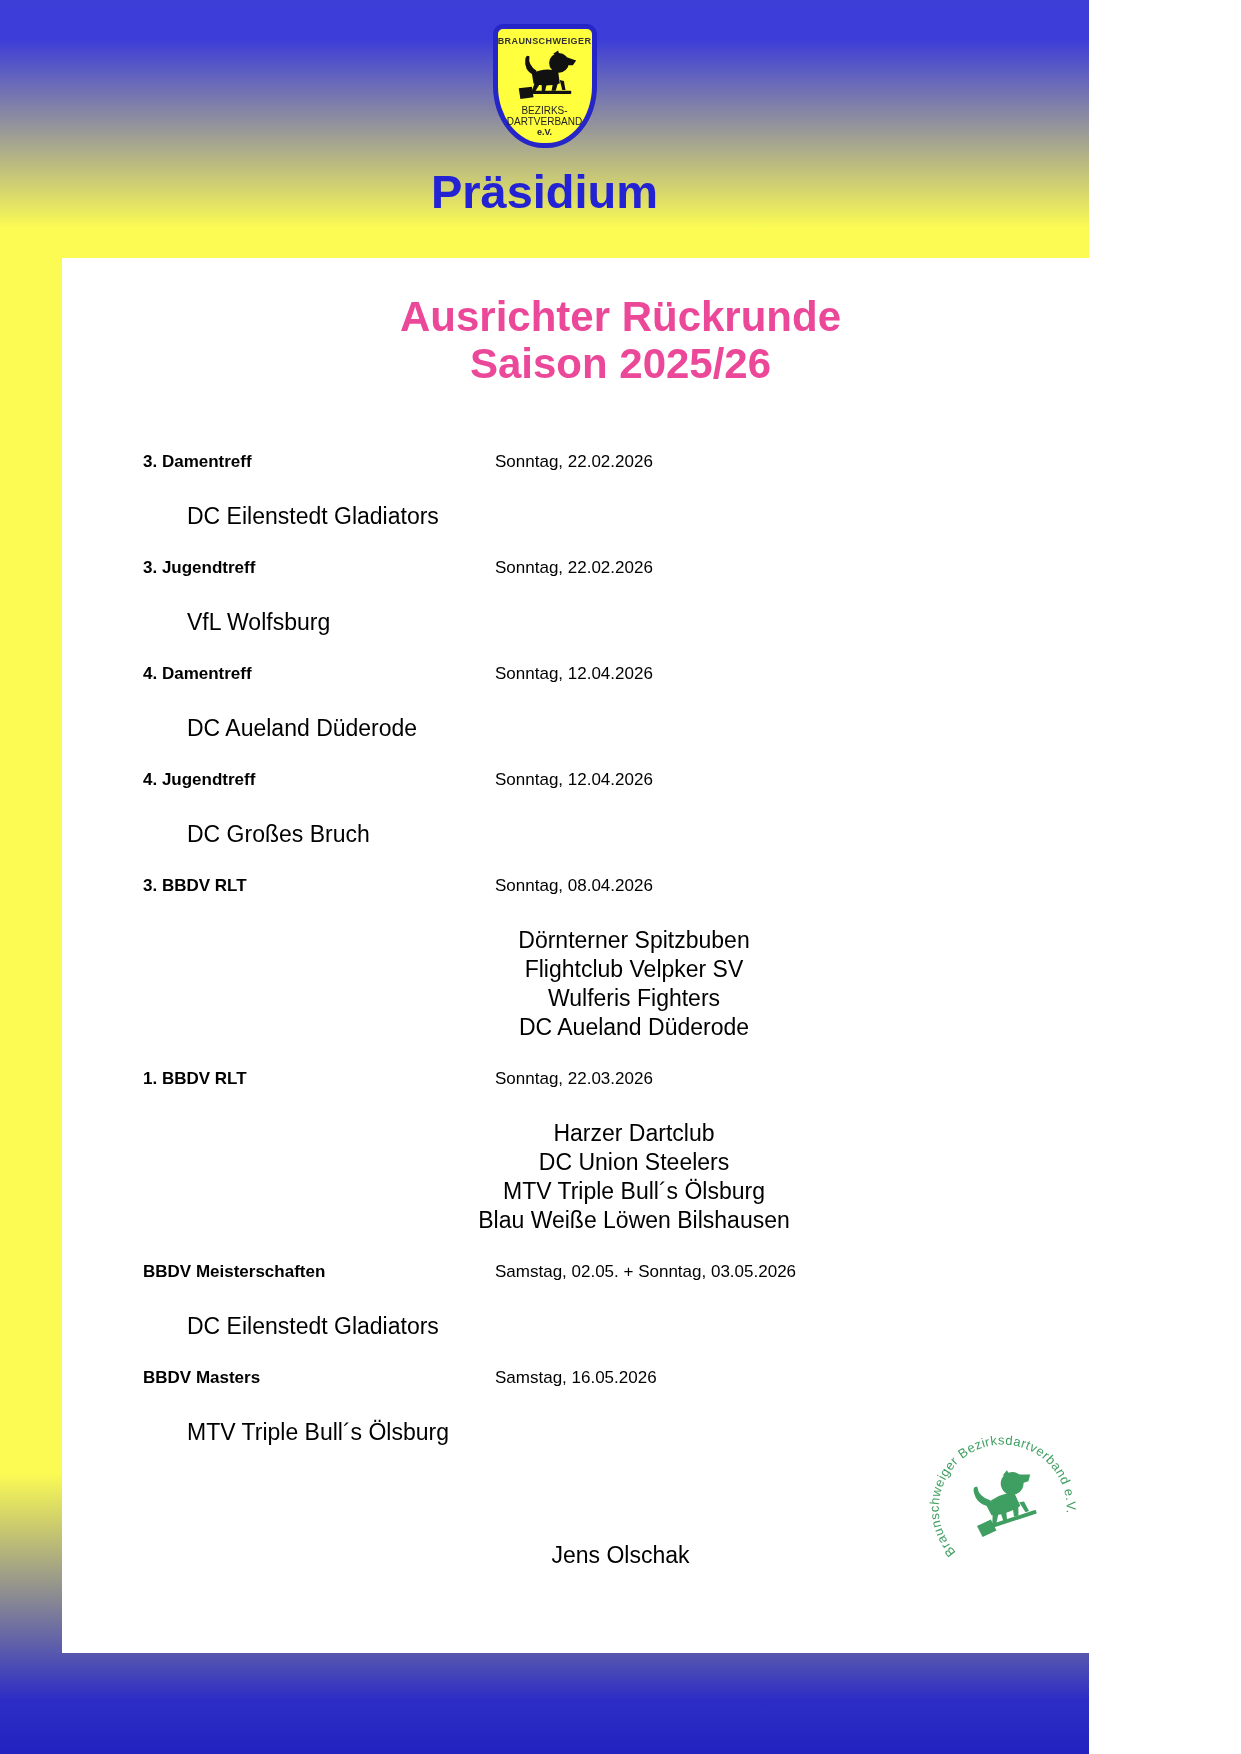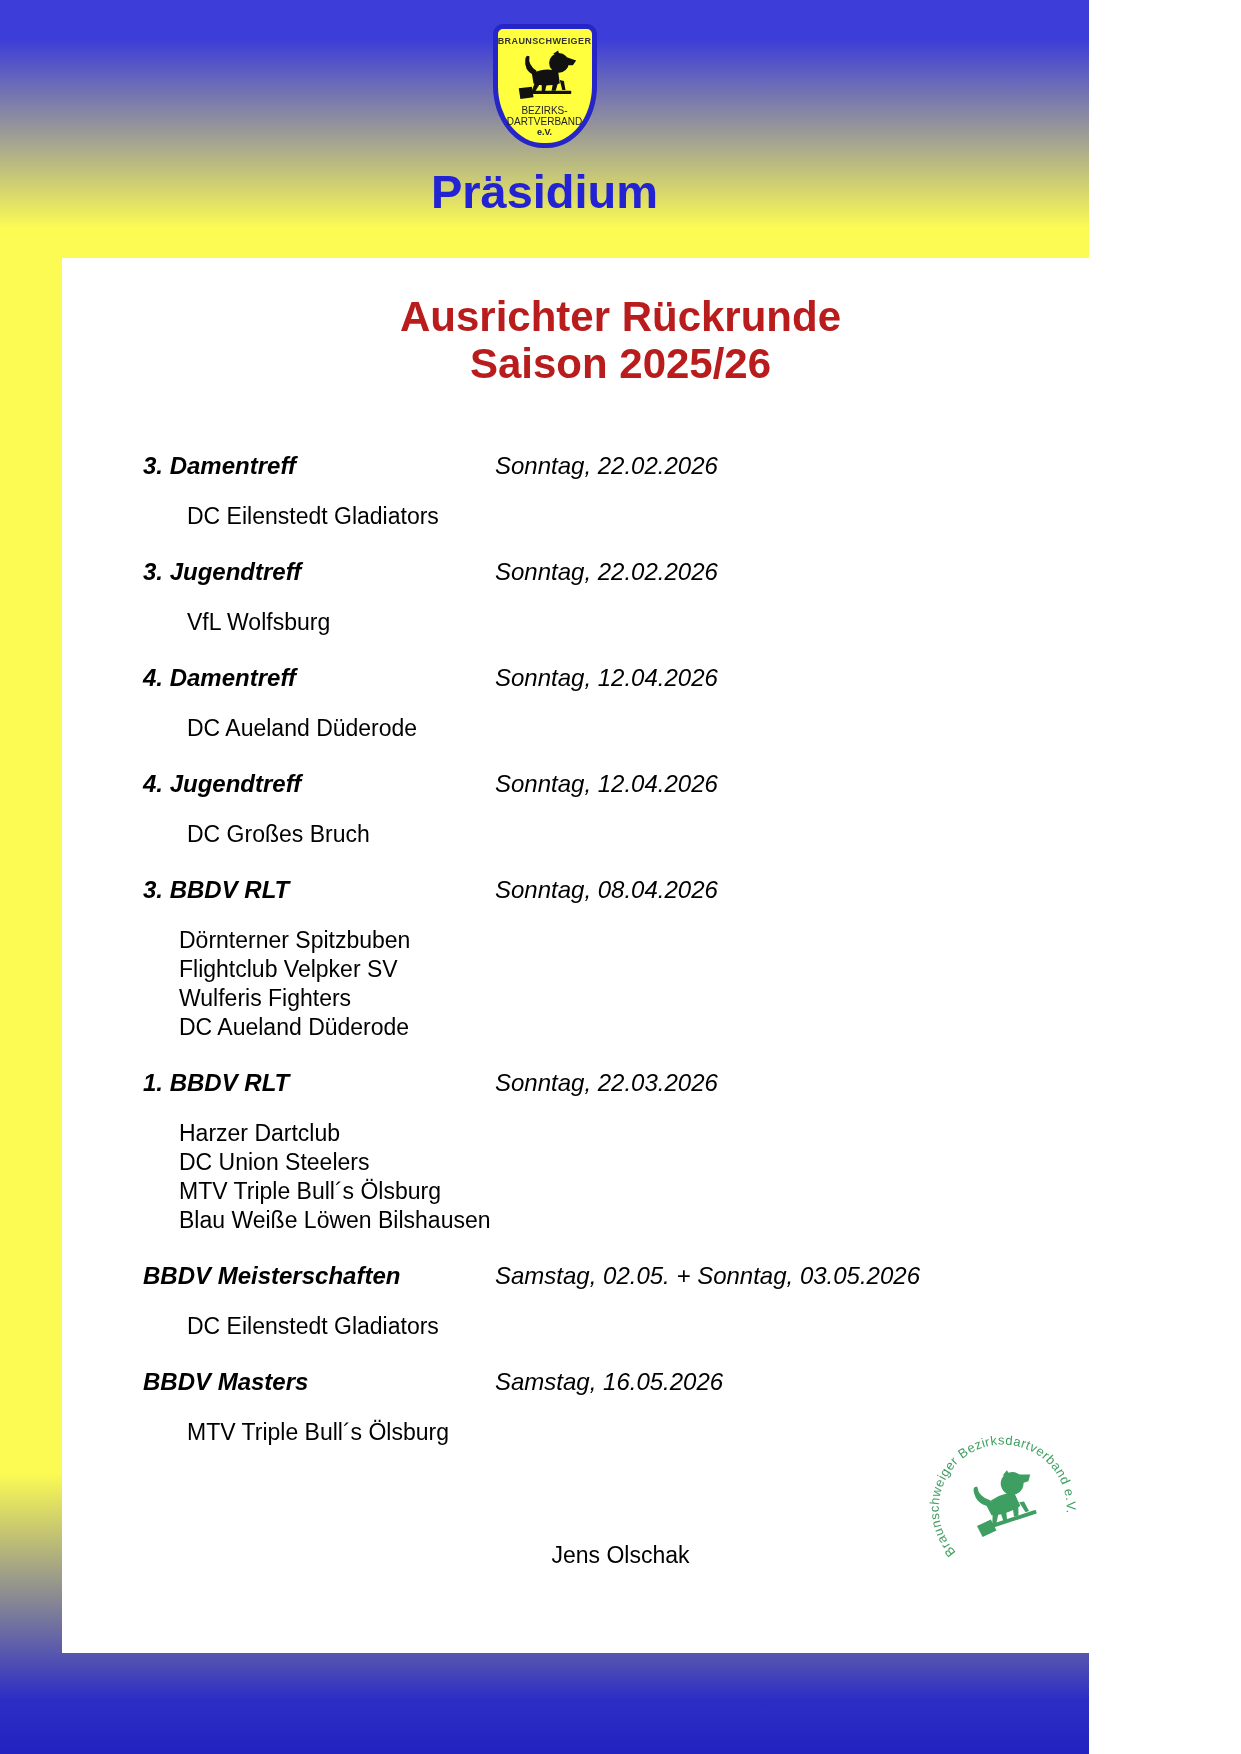--- a/index.html
+++ b/index.html
@@ -33,28 +33,28 @@
     text-align:center;font-size:47px;font-weight:bold;color:#2323d4;
   }
   
   .sheet{
     position:absolute;left:62px;top:258px;width:1117px;height:1395px;
     background:#ffffff;box-sizing:border-box;
     padding:35px 90px 0 81px;
   }
   .doc-title{
     margin:0 -90px 0 -81px;
-    text-align:center;font-size:42px;font-weight:bold;color:#b91c1c;line-height:47px;
+    text-align:center;font-size:42px;font-weight:bold;color:#ec4899;line-height:47px;
   }
   #events{margin-top:65px;}
-  .event-row{display:flex;align-items:flex-start;height:28px;margin-bottom:22px;font-size:24px;color:#000;font-style:italic;}
+  .event-row{display:flex;align-items:flex-start;height:28px;margin-bottom:22px;font-size:17px;color:#000;}
   .event-label{font-weight:bold;width:352px;flex:none;white-space:nowrap;}
   .event-date{white-space:nowrap;}
   .hosts{margin:0 0 27px 44px;line-height:29px;font-size:23px;color:#000;}
-  .hosts.multi{margin-left:36px;}
+  .hosts.multi{margin-left:36px;text-align:center;}
   .signature{
     position:absolute;top:1282px;left:0;right:0;
     text-align:center;font-size:23px;line-height:30px;color:#000;
   }
   .stamp{position:absolute;left:858px;top:1162px;width:160px;height:160px;opacity:.92;}
 </style>
 </head>
 <body>
 
 <div class="page">

